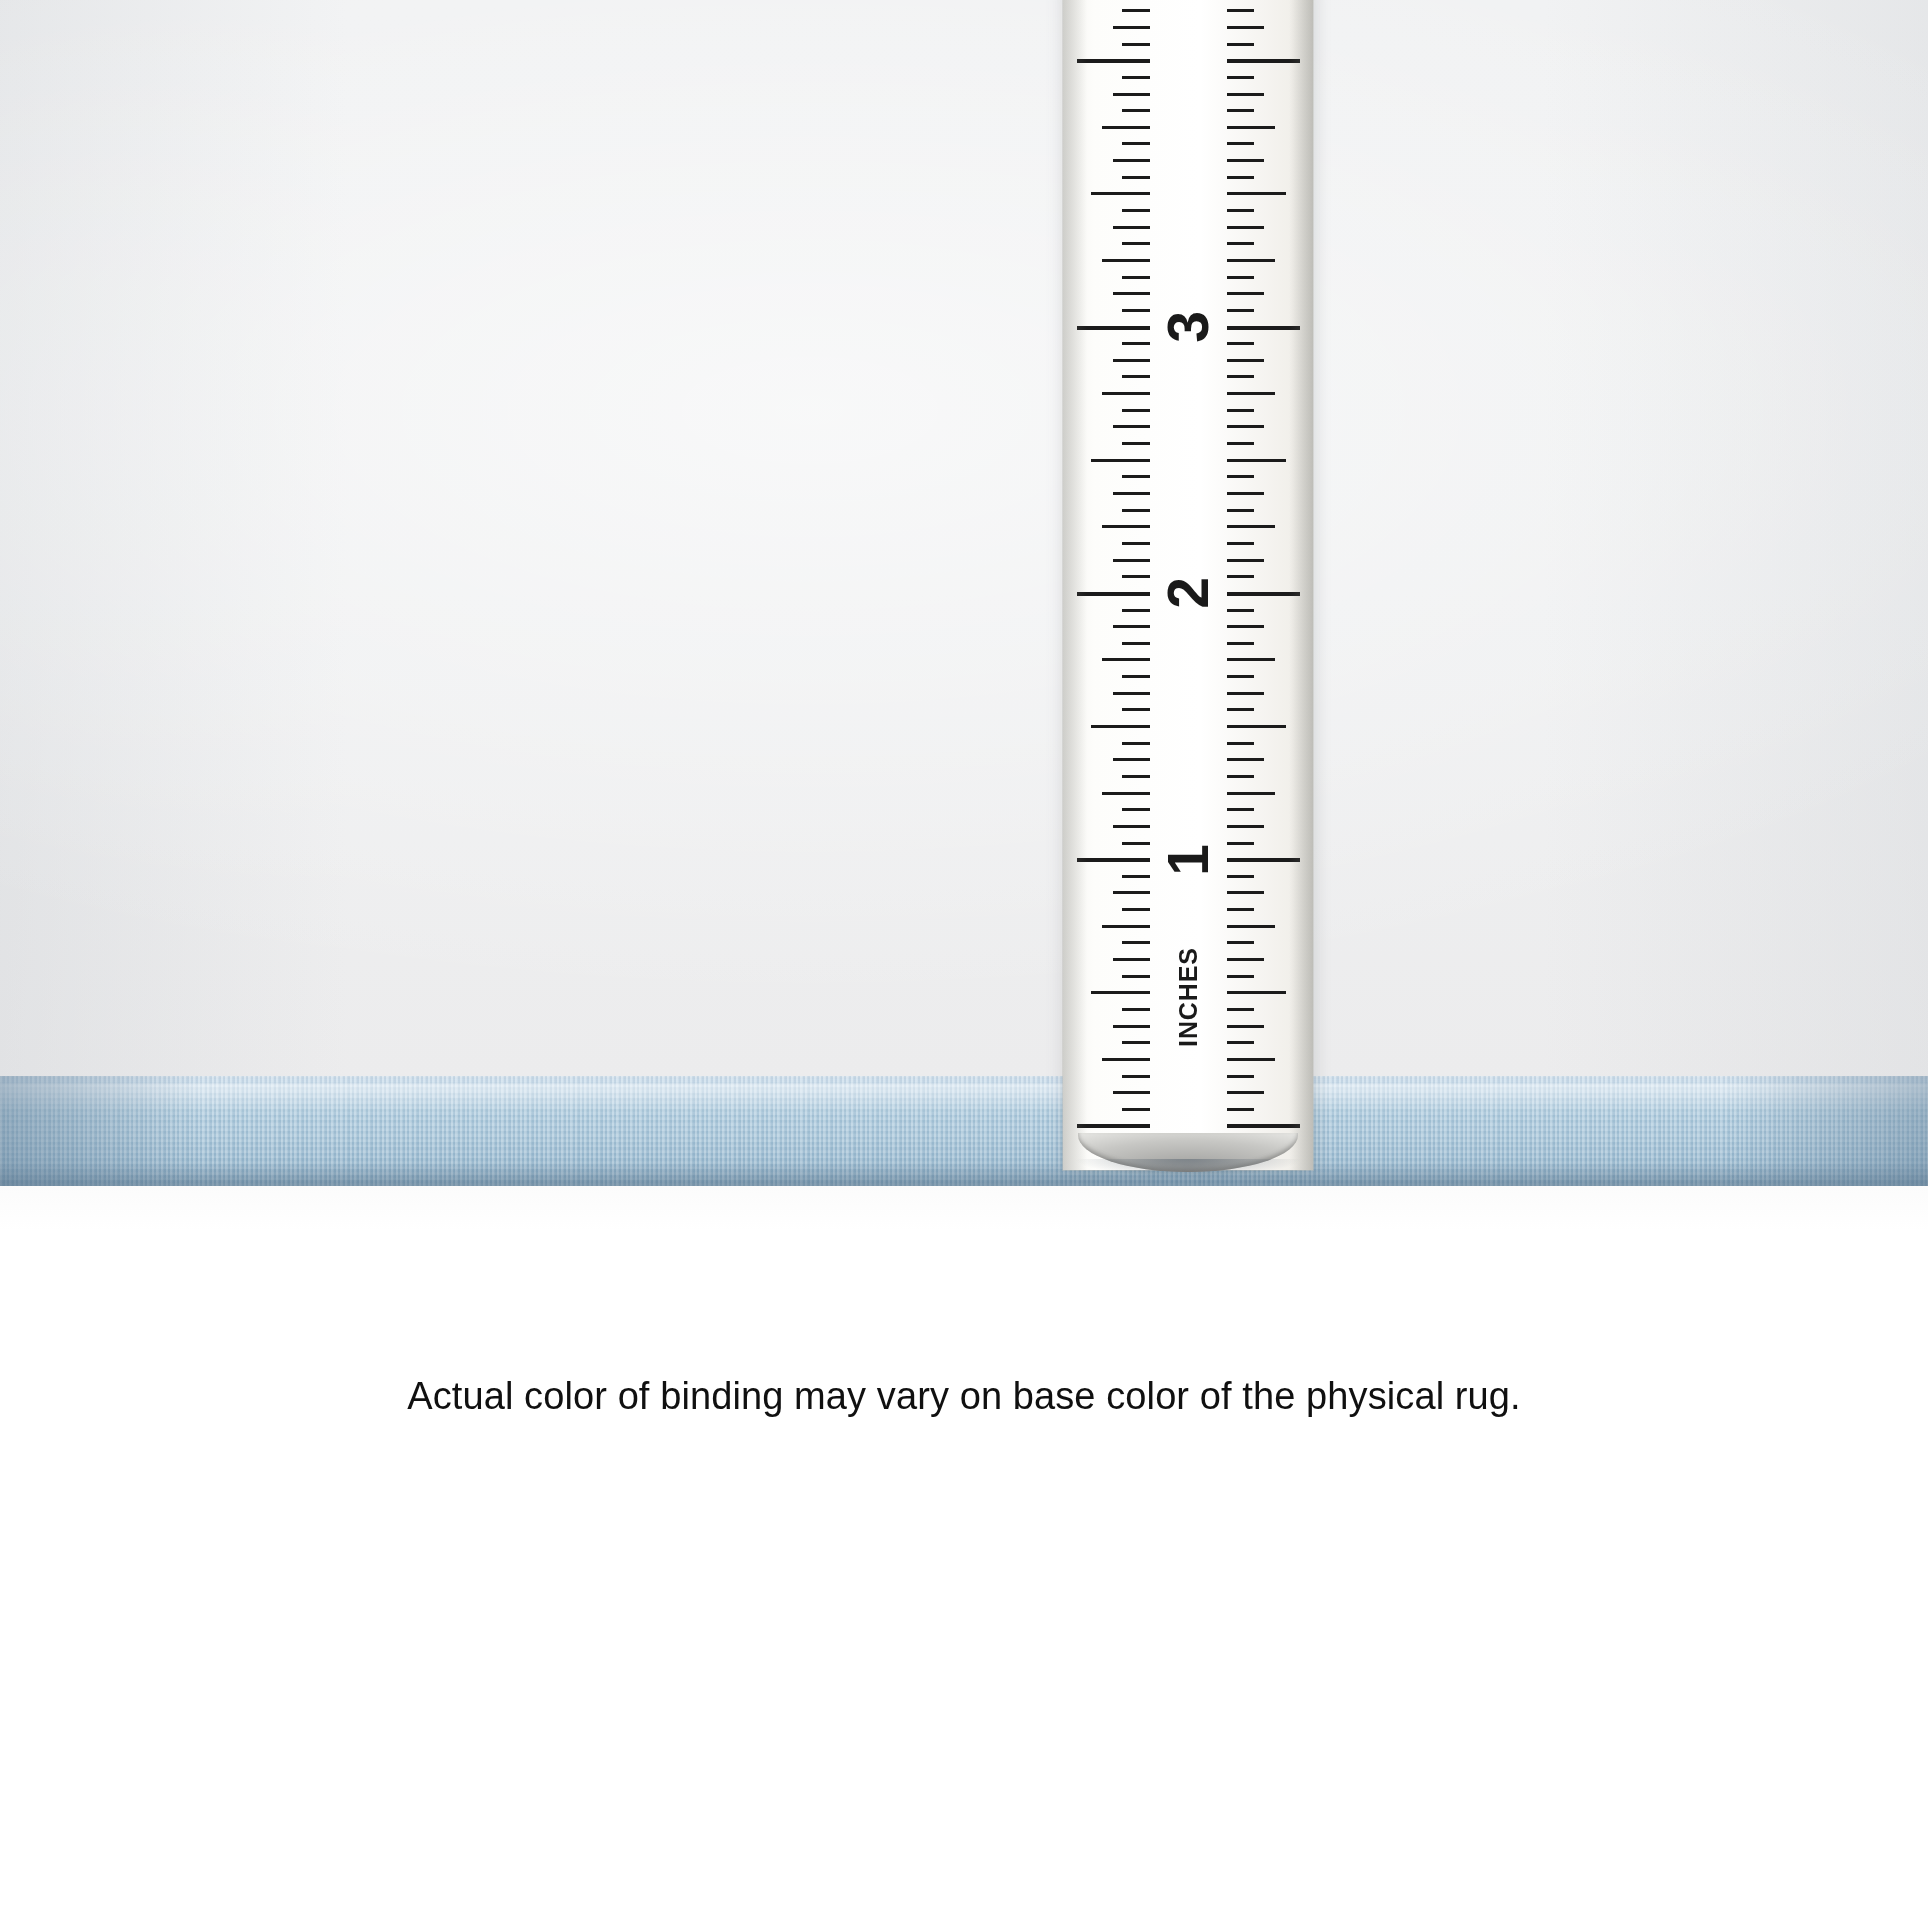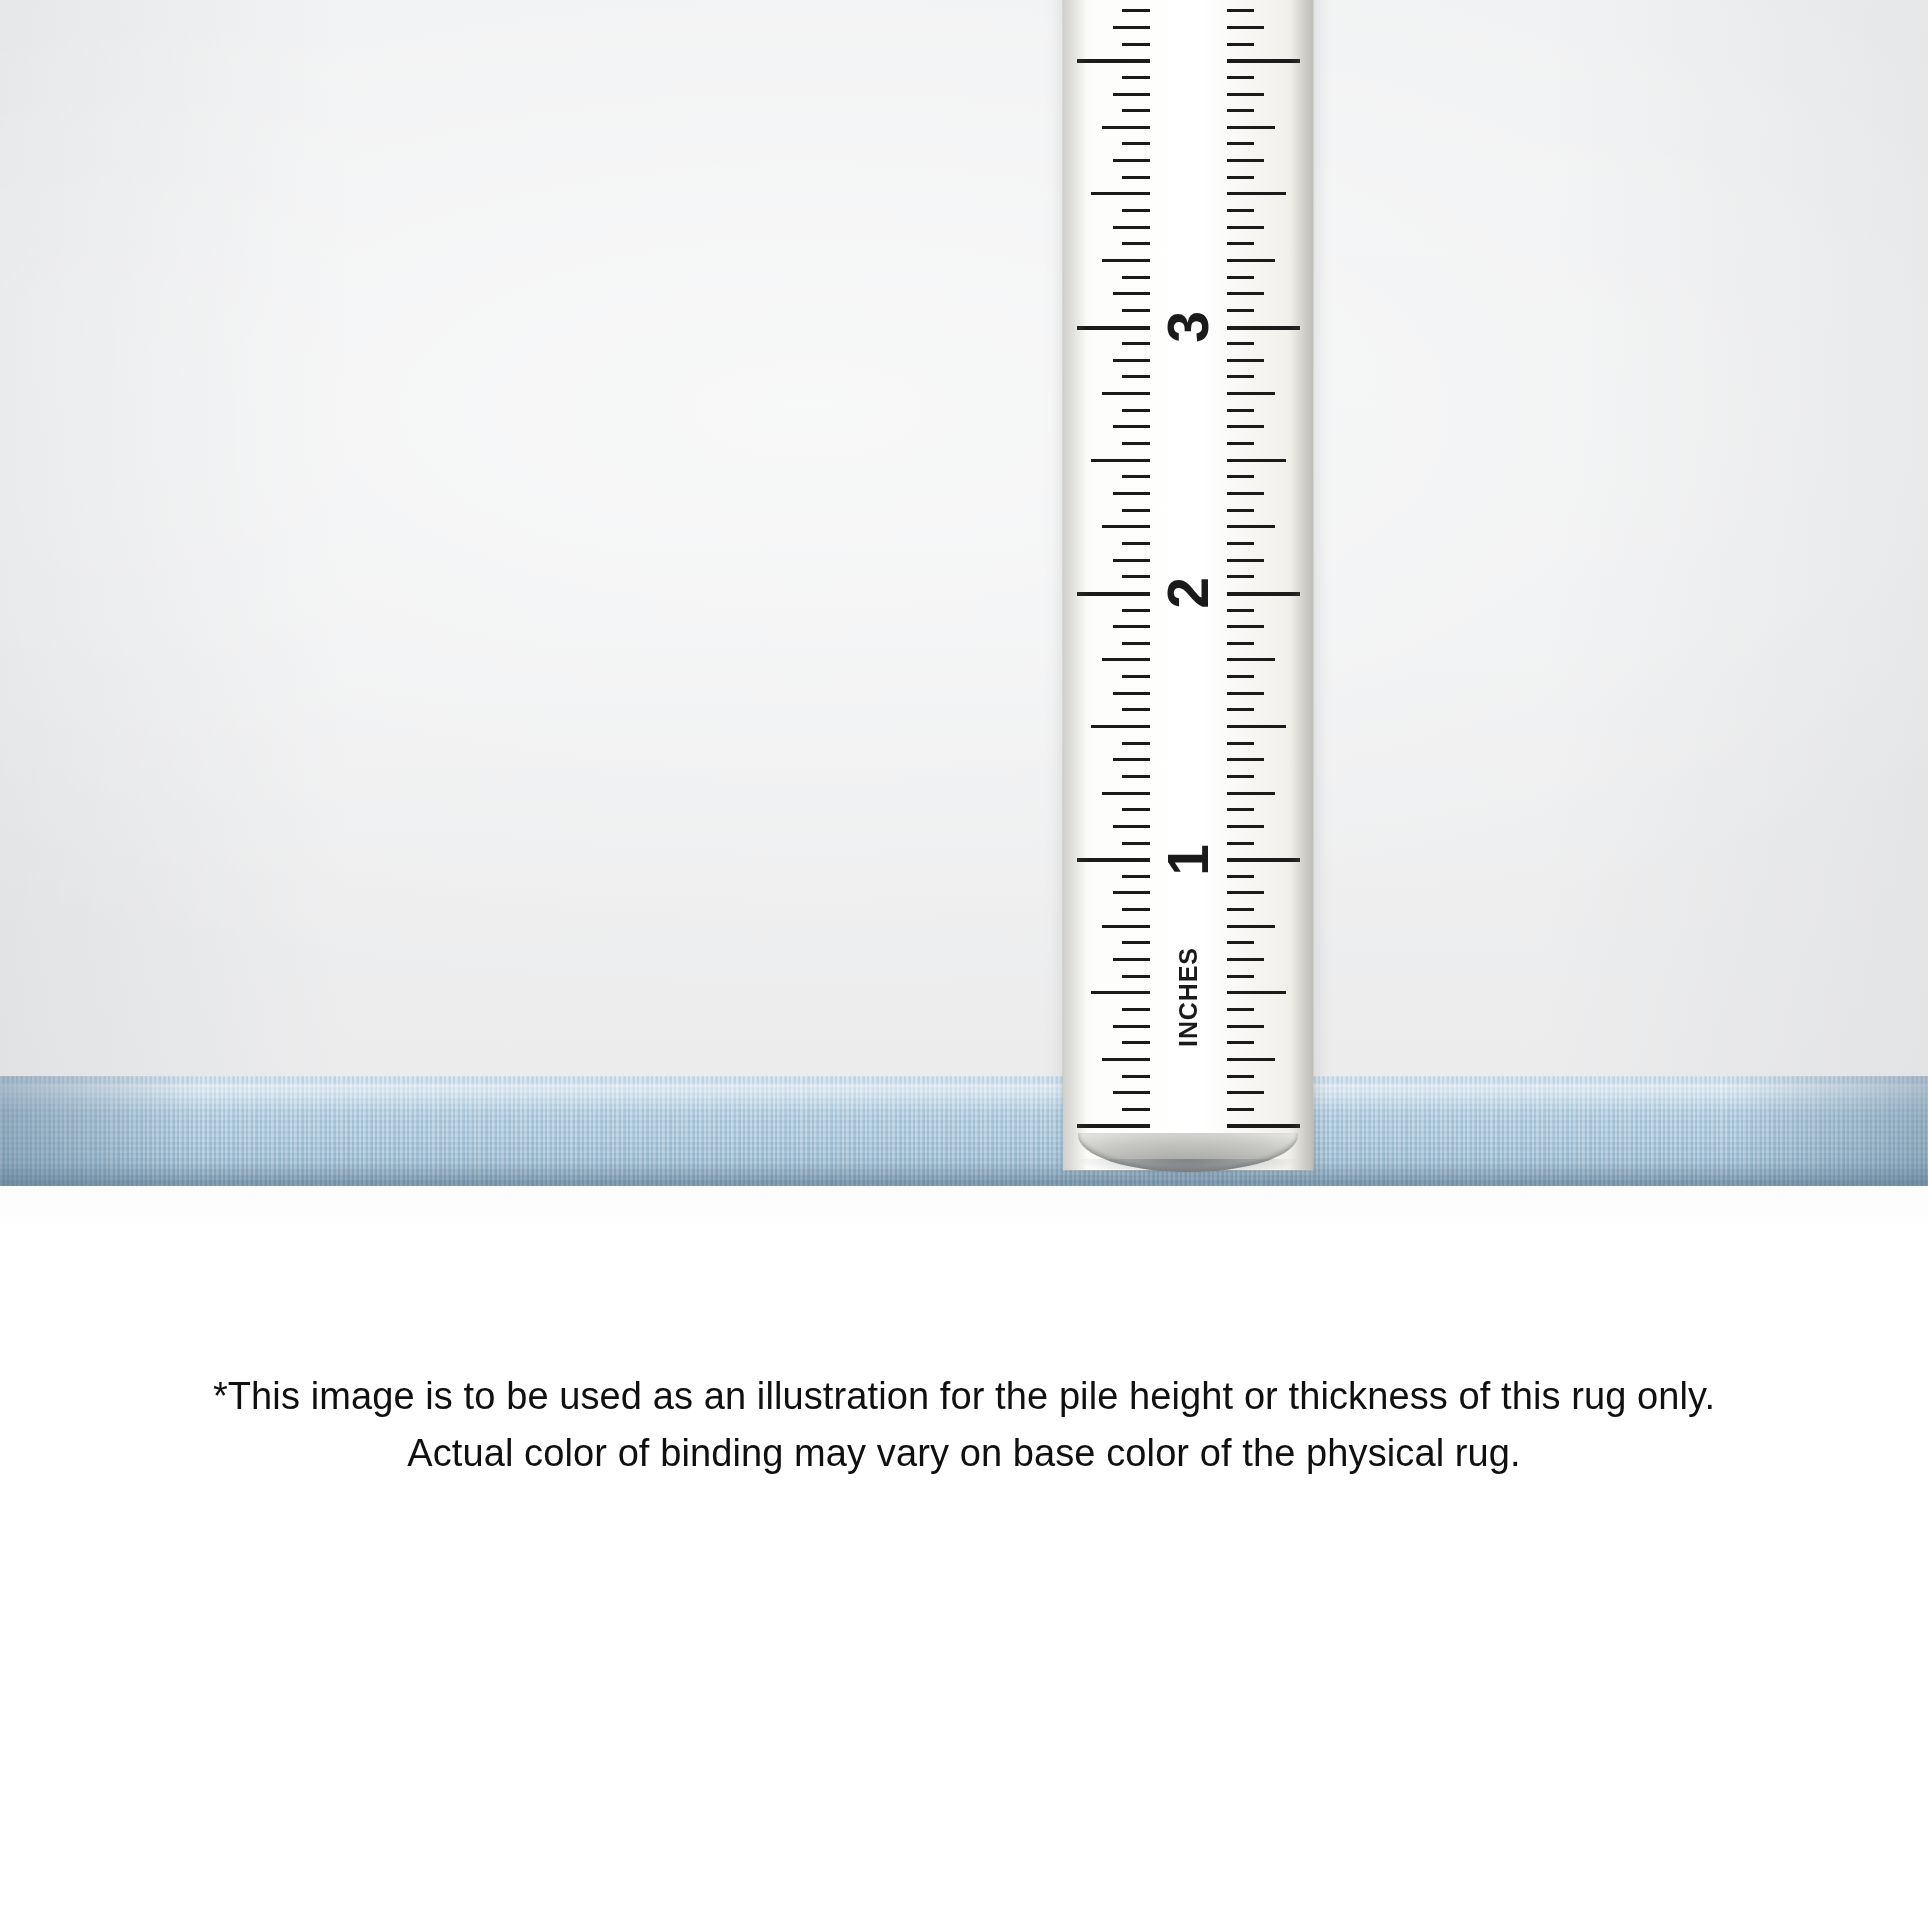--- a/index.html
+++ b/index.html
@@ -410,16 +410,15 @@
     </div>
     <div class="ruler-edge-shadow-l"></div>
     <div class="ruler-edge-shadow-r"></div>
     <div class="ruler-tip"></div>
     <div class="ruler-tip-shadow"></div>
   </div>
 
 </div>
 
 <div id="caption">
-  <span class="line">*This image is to be used as an illustration for the pile height or thickness of this rug only.</span>
   <span class="line">Actual color of binding may vary on base color of the physical rug.</span>
 </div>
 
 
 </body></html>

